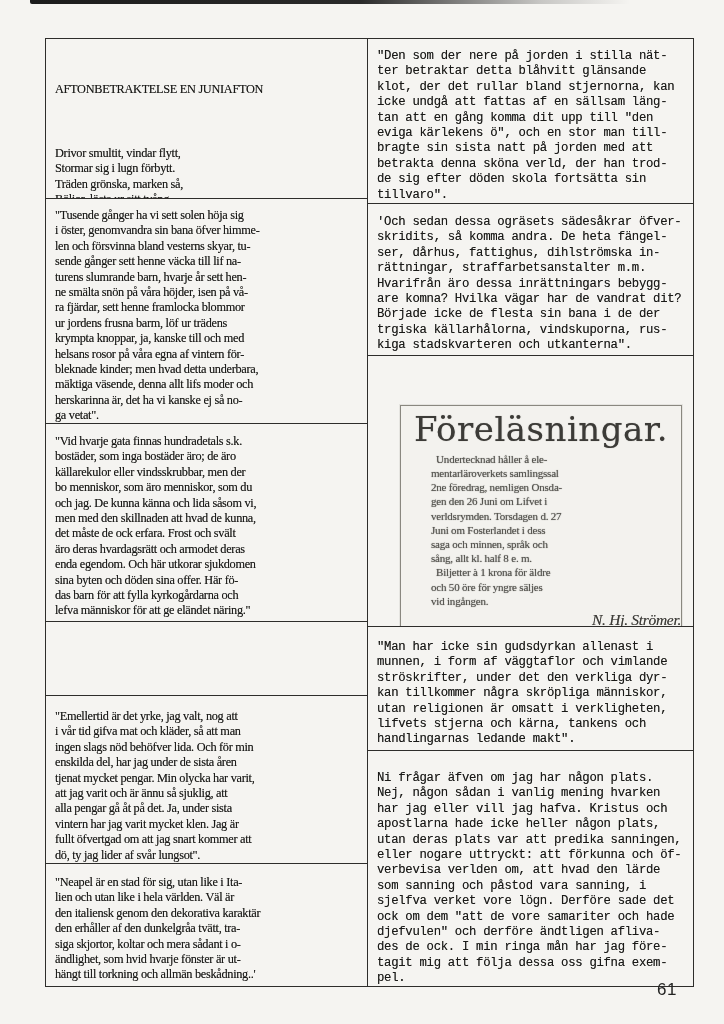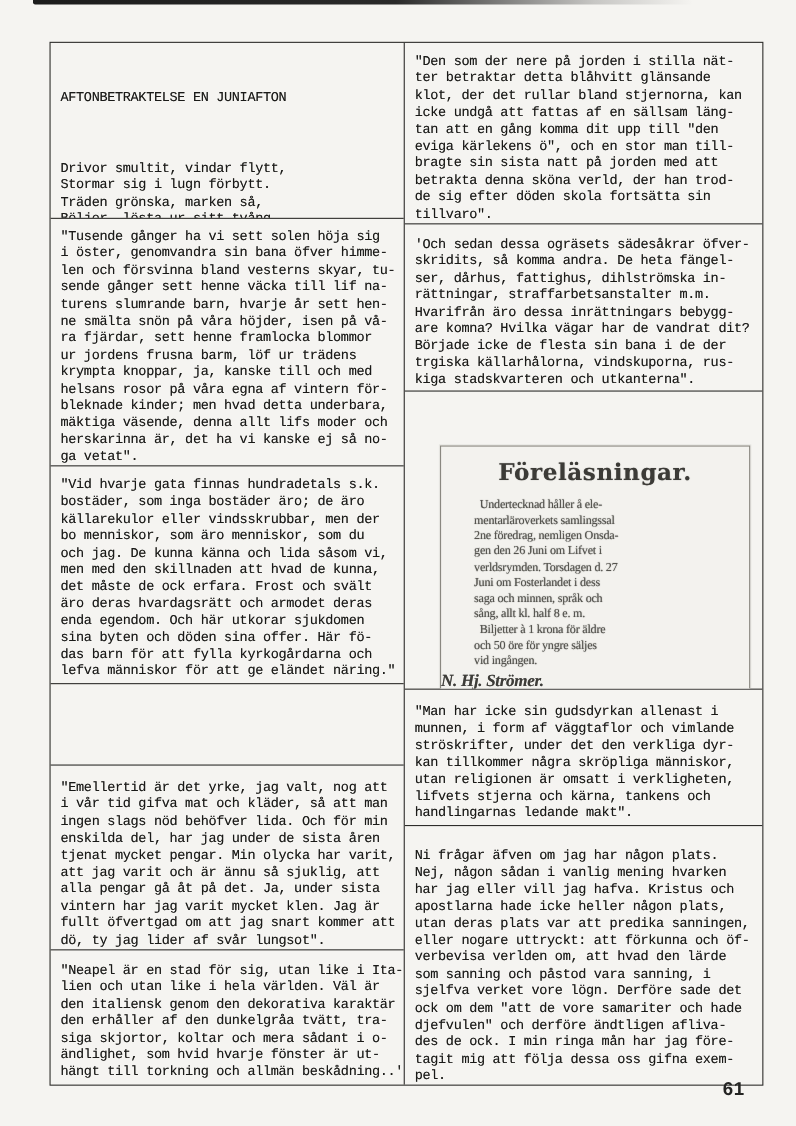--- a/index.html
+++ b/index.html
@@ -12,21 +12,21 @@
     position:absolute;top:0;left:30px;width:600px;height:4px;
     background:linear-gradient(to right,#1c1c1c 0%,#2a2a2a 55%,rgba(60,60,60,0.25) 85%,rgba(90,90,90,0) 100%);
     border-radius:0 0 2px 2px;
   }
   .page-table{
     position:absolute;left:45px;top:38px;width:649px;height:949px;
     border:1.6px solid #2e2d2b;display:flex;box-sizing:border-box;
     background:#f5f4f1;
   }
   .col{display:flex;flex-direction:column;box-sizing:border-box;}
-  .col-left{width:322px;border-right:1.6px solid #2e2d2b;}
+  .col-left{width:322px;border-right:1.6px solid #2e2d2b;font-family:Liberation Serif, serif;}
   .col-right{flex:1;}
   .cell{
     box-sizing:border-box;border-bottom:1.6px solid #2e2d2b;
     padding:9px 2px 0 9px;overflow:hidden;
     font-size:12.3px;line-height:15.4px;letter-spacing:-0.3px;
     color:#1a1a18;white-space:pre;
     text-shadow:0 0 0.5px rgba(30,30,28,0.55);
   }
   .cell.last{border-bottom:none;flex:1;}
   .lc1{height:160px;padding-top:12px;}
@@ -45,38 +45,37 @@
   
   .ad-box{
     margin-left:32px;width:282px;box-sizing:border-box;
     border:1px solid #8a8880;background:#f3f2ee;
     padding:8px 0 10px 0;
     font-family:"Liberation Serif",serif;
     color:#4c4b47;white-space:normal;
     box-shadow:0 0 0 1px rgba(140,138,130,0.15);
   }
   .ad-title{
-    font-family:"DejaVu Serif",serif;font-size:21px;line-height:30px;
+    font-family:"DejaVu Serif",serif;font-size:34px;line-height:30px;
     text-align:center;color:#3c3b37;letter-spacing:0.5px;
     text-shadow:0 0 0.8px rgba(70,70,65,0.6);
-    font-weight:bold;
   }
   .ad-body{
     margin-top:8px;padding:0 24px 0 30px;
     font-size:11px;line-height:14.2px;letter-spacing:-0.2px;
     white-space:pre;color:#55544f;
     text-shadow:0 0 1px rgba(90,90,85,0.8);
   }
   .ad-signature{
-    margin-top:4px;text-align:left;
-    font-style:italic;font-weight:bold;font-size:15.5px;color:#3e3d39;
+    margin-top:4px;text-align:right;
+    font-style:italic;font-weight:normal;font-size:15.5px;color:#3e3d39;
   }
   .page-number{
     position:absolute;right:47px;top:980px;
-    font-family:"Liberation Sans",sans-serif;font-weight:bold;
+    font-family:"Liberation Sans",sans-serif;font-weight:normal;
     font-size:17px;color:#242423;letter-spacing:0.5px;
   }
 </style>
 </head>
 <body>
 
 <div class="scan-artifact"></div>
 
 <div class="page-table">
 

